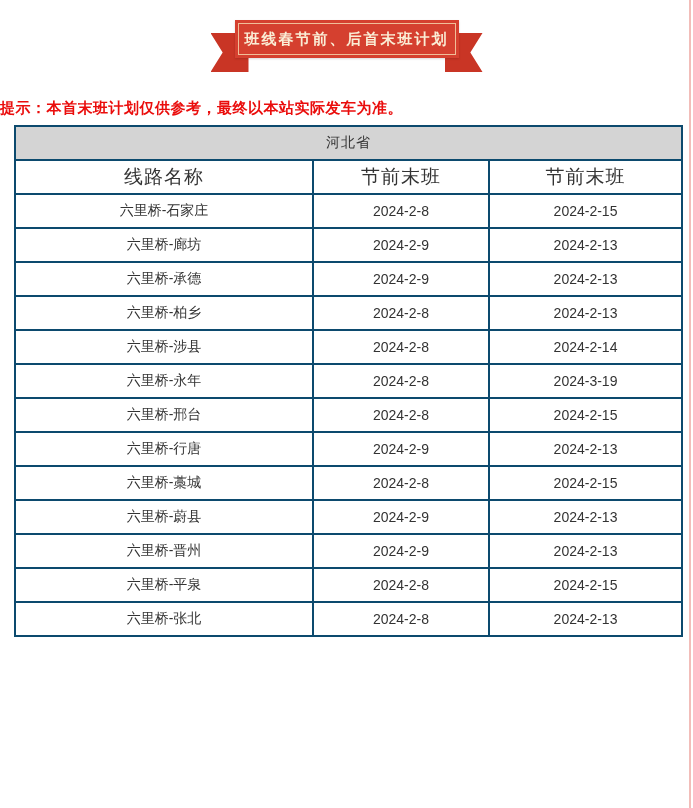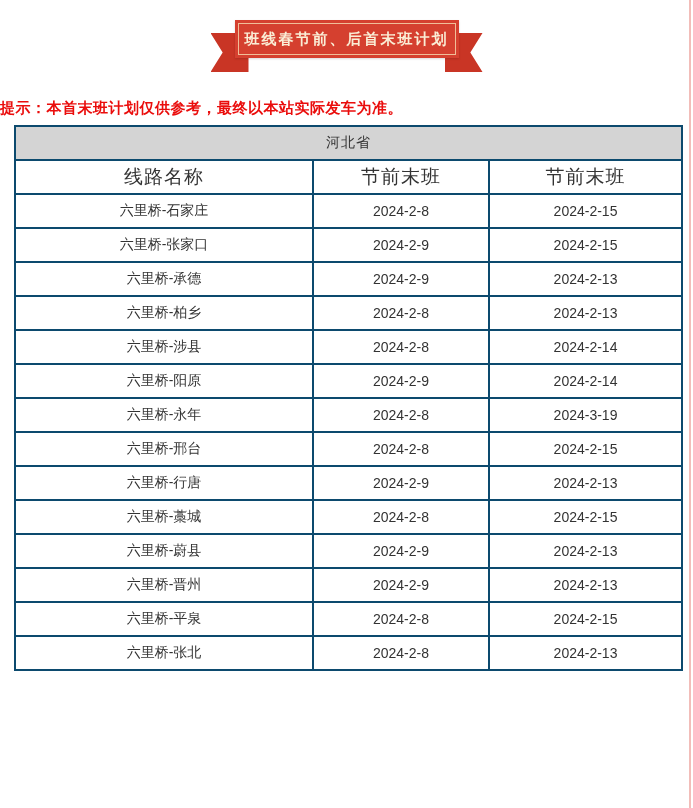--- a/index.html
+++ b/index.html
@@ -96,42 +96,37 @@
         <th>节前末班</th>
       </tr>
     </thead>
     <tbody id="rows">
         <tr>
           <td>六里桥-石家庄</td>
           <td class="date">2024-2-8</td>
           <td class="date">2024-2-15</td>
         </tr>
         <tr>
-          <td>六里桥-张家口</td>
+          <td>六里桥-廊坊</td>
           <td class="date">2024-2-9</td>
-          <td class="date">2024-2-15</td>
+          <td class="date">2024-2-13</td>
         </tr>
         <tr>
           <td>六里桥-承德</td>
           <td class="date">2024-2-9</td>
           <td class="date">2024-2-13</td>
         </tr>
         <tr>
           <td>六里桥-柏乡</td>
           <td class="date">2024-2-8</td>
           <td class="date">2024-2-13</td>
         </tr>
         <tr>
           <td>六里桥-涉县</td>
           <td class="date">2024-2-8</td>
-          <td class="date">2024-2-14</td>
-        </tr>
-        <tr>
-          <td>六里桥-阳原</td>
-          <td class="date">2024-2-9</td>
           <td class="date">2024-2-14</td>
         </tr>
         <tr>
           <td>六里桥-永年</td>
           <td class="date">2024-2-8</td>
           <td class="date">2024-3-19</td>
         </tr>
         <tr>
           <td>六里桥-邢台</td>
           <td class="date">2024-2-8</td>

